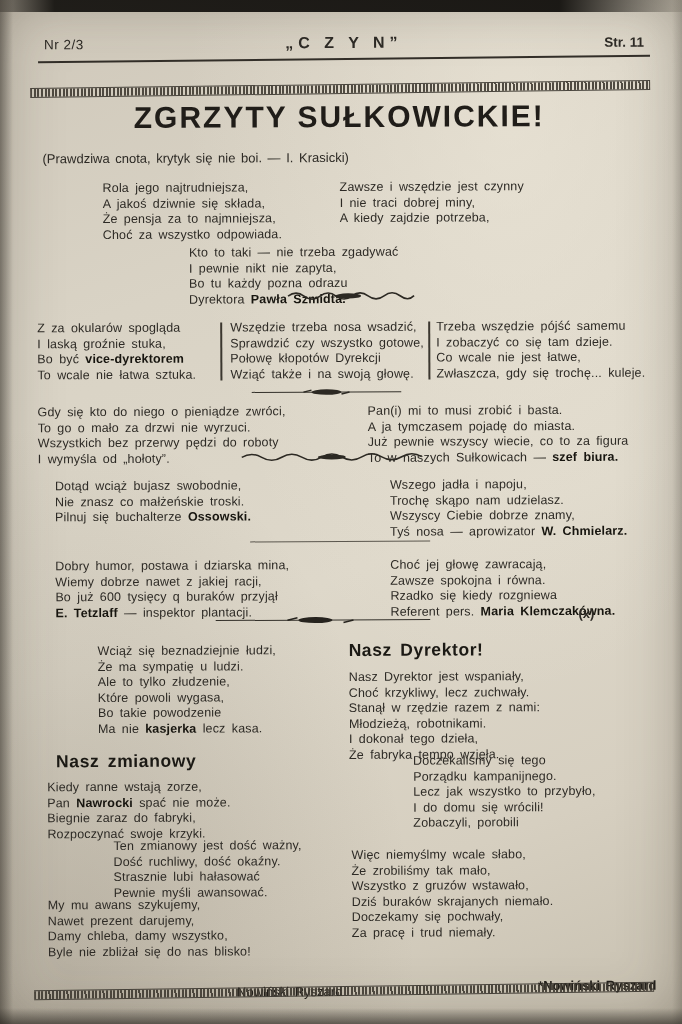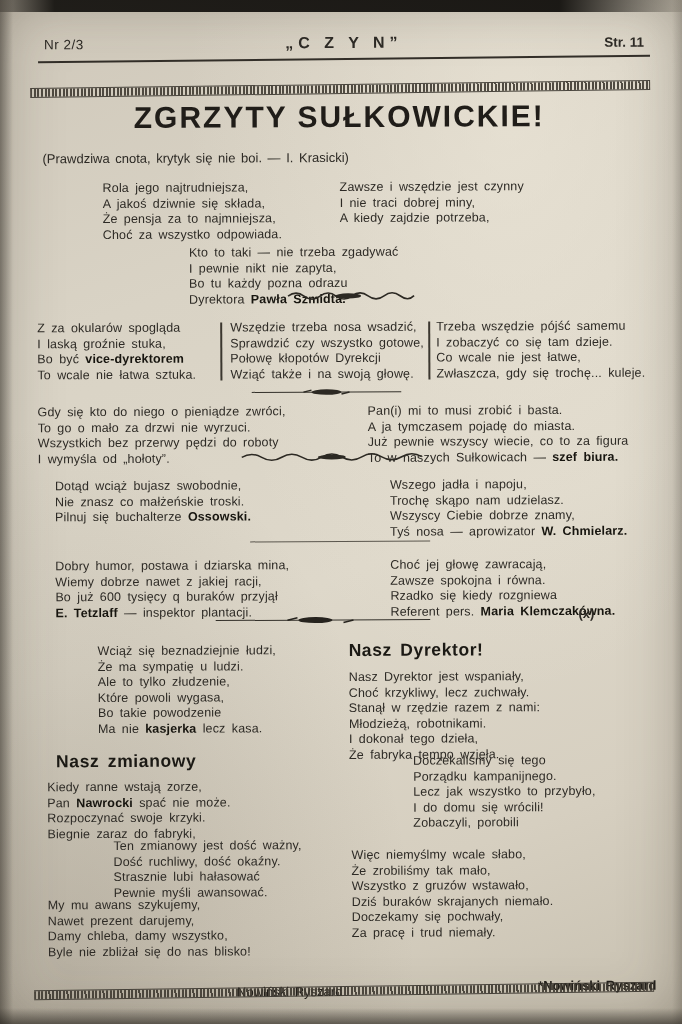--- a/index.html
+++ b/index.html
@@ -208,22 +208,22 @@
       <div>Dziś buraków skrajanych niemało.</div>
       <div>Doczekamy się pochwały,</div>
       <div>Za pracę i trud niemały.</div>
     </div>
     <div class="sig" style="left:536px;top:945px;">*Nowiński Ryszard</div>
 
     <div class="sec-head" style="left:55px;top:750px;">Nasz zmianowy</div>
     <div class="st" style="left:46px;top:779px;">
       <div>Kiedy ranne wstają zorze,</div>
       <div><span>Pan </span><span class="b">Nawrocki</span><span> spać nie może.</span></div>
+      <div>Biegnie zaraz do fabryki,</div>
       <div>Rozpoczynać swoje krzyki.</div>
-      <div>Biegnie zaraz do fabryki,</div>
     </div>
     <div class="st" style="left:112px;top:838px;">
       <div>Ten zmianowy jest dość ważny,</div>
       <div>Dość ruchliwy, dość okaźny.</div>
       <div>Strasznie lubi hałasować</div>
       <div>Pewnie myśli awansować.</div>
     </div>
     <div class="st" style="left:46px;top:897px;">
       <div>My mu awans szykujemy,</div>
       <div>Nawet prezent darujemy,</div>

